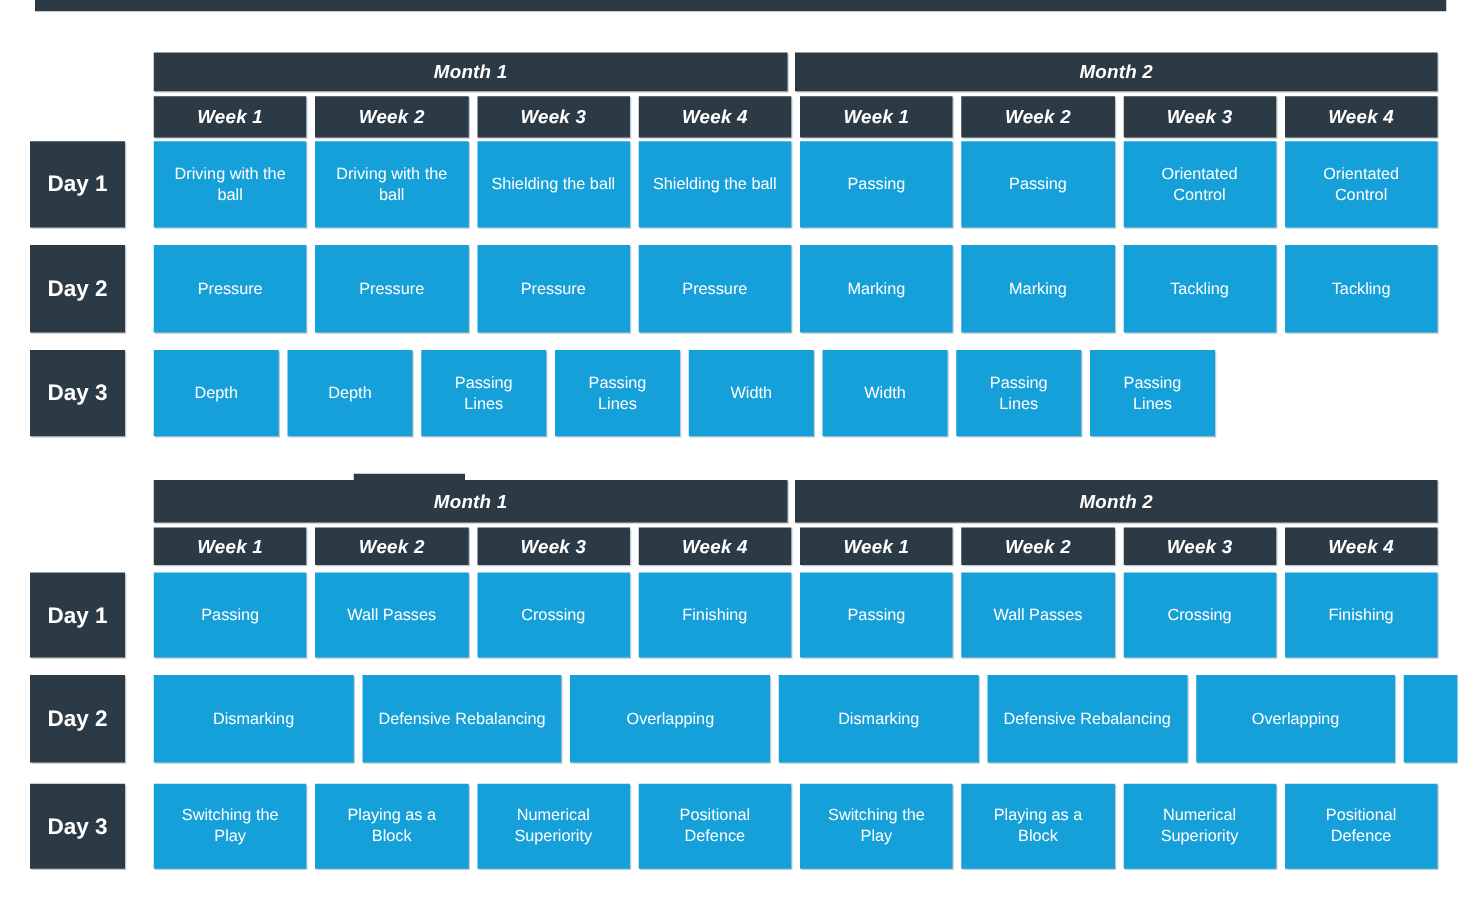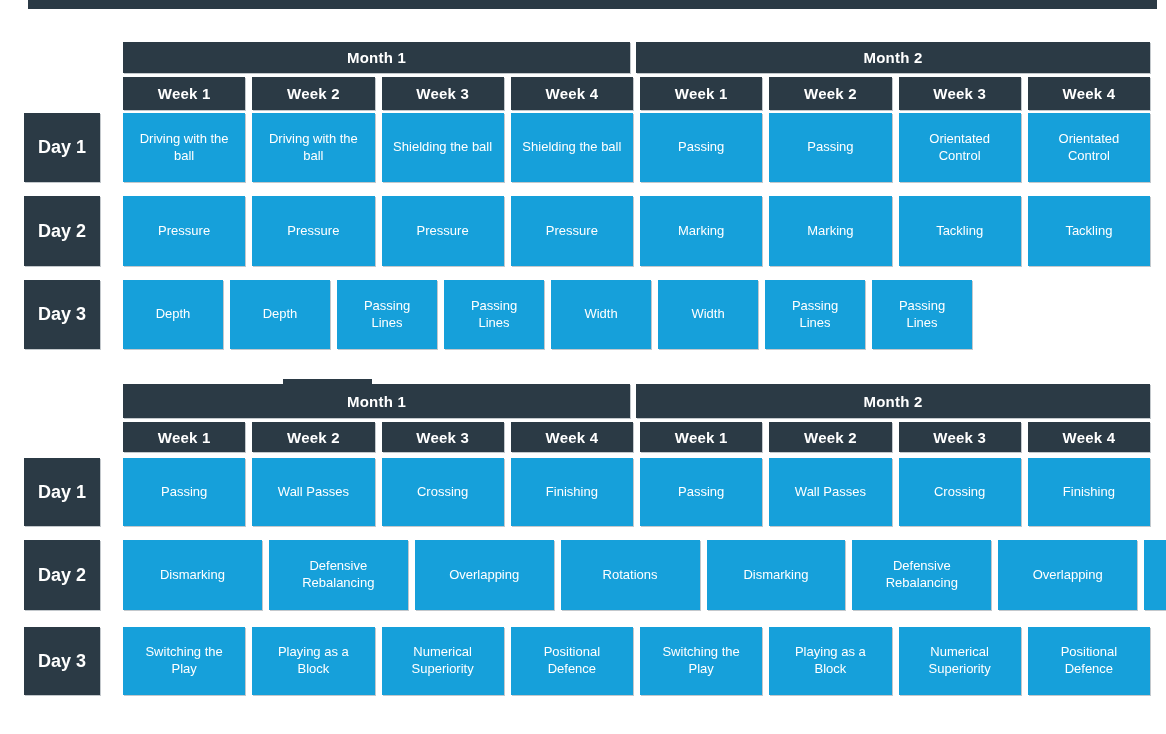--- a/index.html
+++ b/index.html
@@ -16,21 +16,21 @@
     position:relative;
   }
   #app{position:absolute;inset:0;}
   .abs{position:absolute;}
   .dark{
     background:var(--dark);color:var(--txt);
     box-shadow:1px 1px 0 0 #c3c8cc;
   }
   .hdr{
     display:flex;align-items:center;justify-content:center;
-    font-weight:bold;font-size:15px;letter-spacing:.2px;
+    font-weight:bold;font-size:15px;letter-spacing:.2px;font-style:italic;
   }
   .flexrow{display:flex;}
   .cell{
     background:var(--blue);color:var(--txt);
     display:flex;align-items:center;justify-content:center;
     text-align:center;font-size:13px;line-height:1.3;
     padding:3px 10px;box-shadow:1px 1px 0 0 #c3c8cc;
   }
   .daybox{
     display:flex;align-items:center;justify-content:center;
@@ -116,21 +116,20 @@
       <div class="cell" style="flex: 1 1 0%;">Passing</div>
       <div class="cell" style="flex: 1 1 0%;">Wall Passes</div>
       <div class="cell" style="flex: 1 1 0%;">Crossing</div>
       <div class="cell" style="flex: 1 1 0%;">Finishing</div>
     </div>
     <div class="dark daybox abs" style="left: 24px; top: 540px; width: 76px; height: 70px;">Day 2</div>
     <div class="flexrow abs" style="left: 123px; top: 540px; width: 1160px; height: 70px; gap: 7px;">
       <div class="cell" style="flex: 1 1 0%;">Dismarking</div>
       <div class="cell" style="flex: 1 1 0%;">Defensive Rebalancing</div>
       <div class="cell" style="flex: 1 1 0%;">Overlapping</div>
-      <div class="cell" style="flex: 1 1 0%;">Rotations</div>
       <div class="cell" style="flex: 1 1 0%;">Dismarking</div>
       <div class="cell" style="flex: 1 1 0%;">Defensive Rebalancing</div>
       <div class="cell" style="flex: 1 1 0%;">Overlapping</div>
       <div class="cell" style="flex: 1 1 0%;">Overlapping</div>
     </div>
     <div class="dark daybox abs" style="left: 24px; top: 627px; width: 76px; height: 68px;">Day 3</div>
     <div class="flexrow abs" style="left: 123px; top: 627px; width: 1027px; height: 68px; gap: 7px;">
       <div class="cell" style="flex: 1 1 0%;">Switching the Play</div>
       <div class="cell" style="flex: 1 1 0%;">Playing as a Block</div>
       <div class="cell" style="flex: 1 1 0%;">Numerical Superiority</div>

